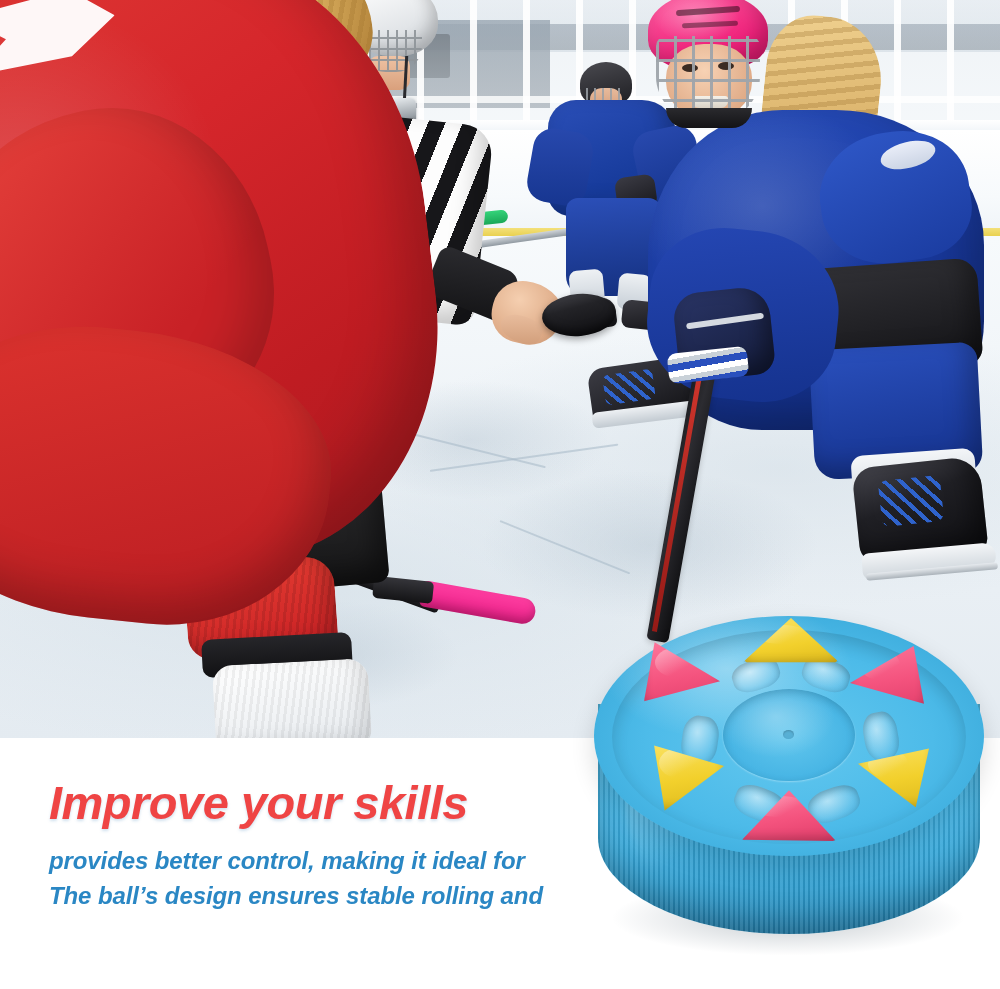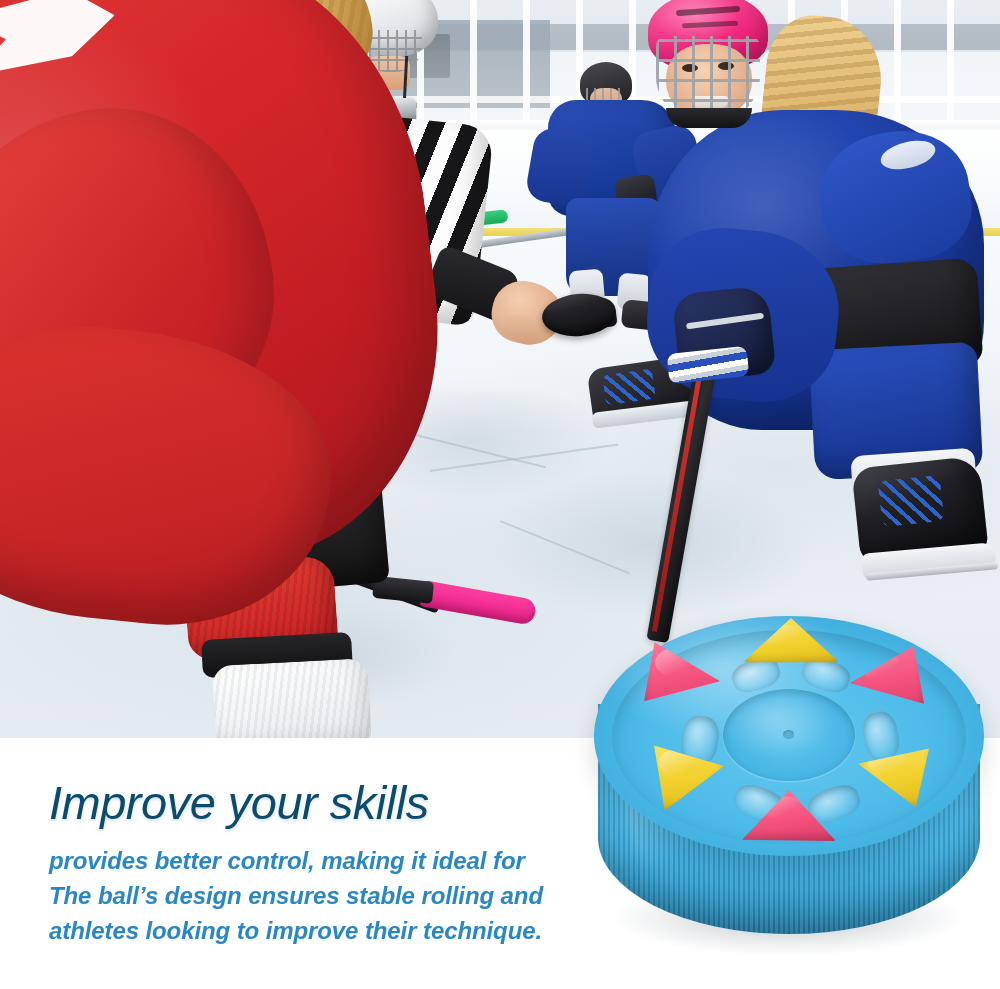--- a/index.html
+++ b/index.html
@@ -586,22 +586,22 @@
   }
 
   
   .panel{
     position:absolute; left:0; top:738px;
     width:1000px; height:251px;
     background:#ffffff;
   }
   .headline{
     position:absolute; left:49px; top:37px;
-    font-size:47px; font-weight:normal; font-style:italic;
-    color:#0c4a6e;
+    font-size:47px; font-weight:bold; font-style:italic;
+    color:#ef4444;
     letter-spacing:-.5px;
     white-space:nowrap;
     text-shadow:0 2px 3px rgba(120,170,205,.35);
   }
   .subcopy{
     position:absolute; left:49px; top:105px;
     width:500px;
     font-size:24px; font-weight:bold; font-style:italic;
     line-height:35px;
     color:#2a87c4;
@@ -819,21 +819,20 @@
     <div class="red-arm"></div>
     <div class="jersey-chevron"></div>
   </div>
 
   <div class="panel">
     <div class="headline">Improve your skills</div>
 
     <div class="subcopy">
       <div>provides better control, making it ideal for</div>
       <div>The ball’s design ensures stable rolling and</div>
-      <div>athletes looking to improve their technique.</div>
     </div>
   </div>
 
   <div class="product">
     <div class="puck-shadow"></div>
     <div class="puck-side"></div>
     <div class="puck-side-gloss"></div>
     <div class="puck-top"></div>
     <div class="puck-rim"></div>
 

